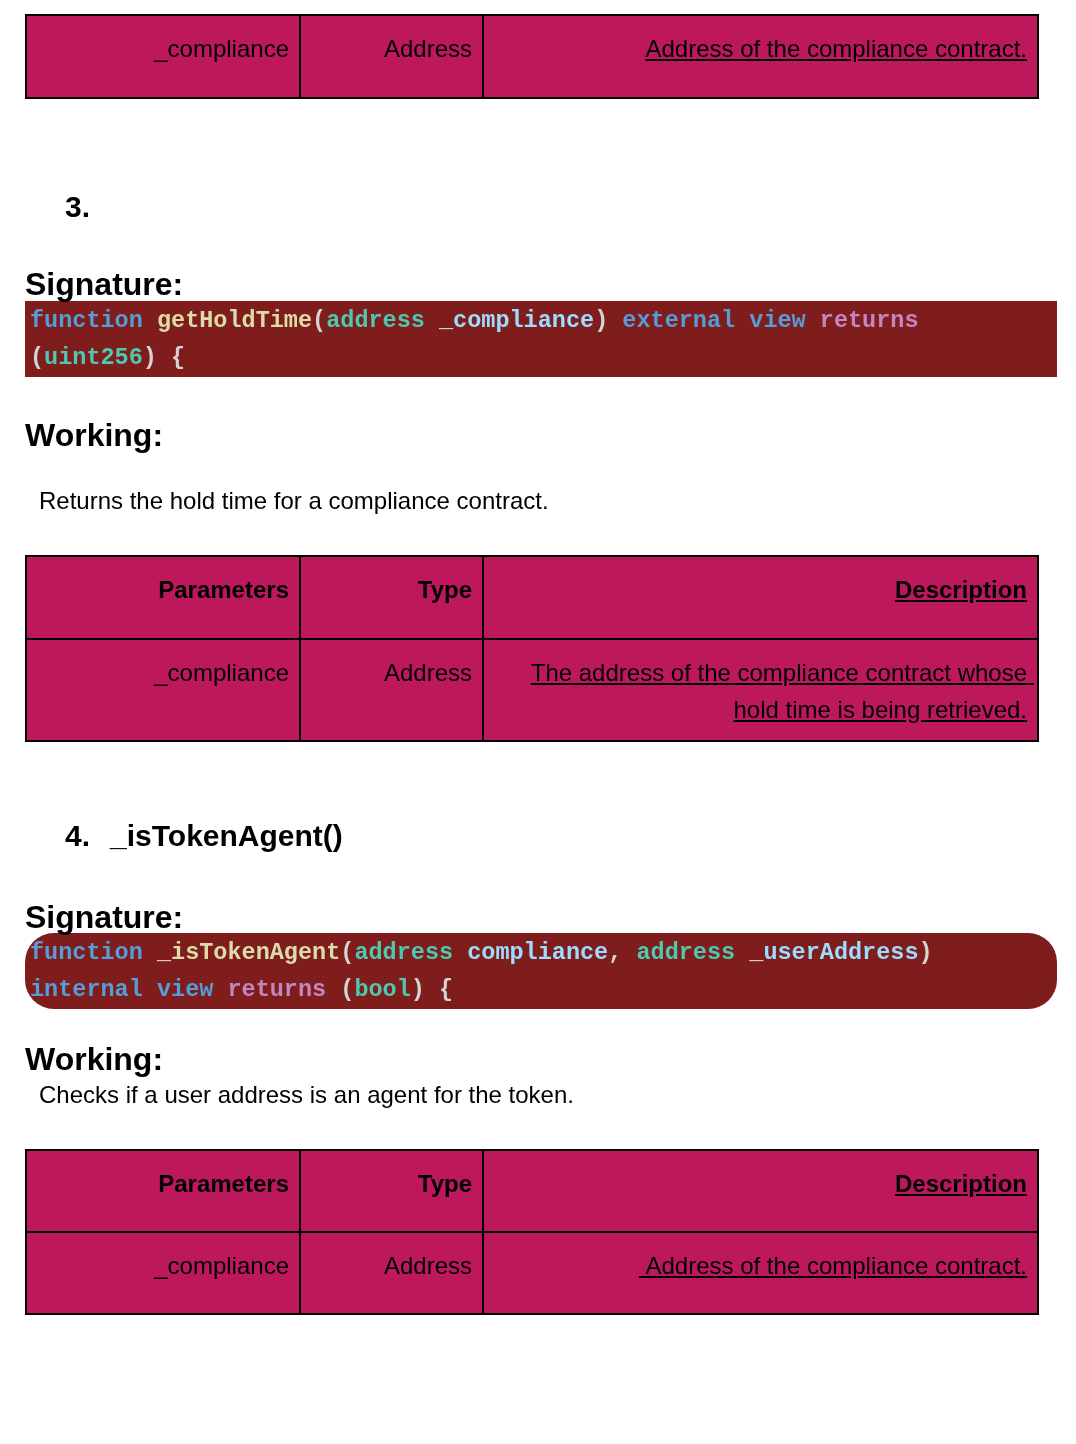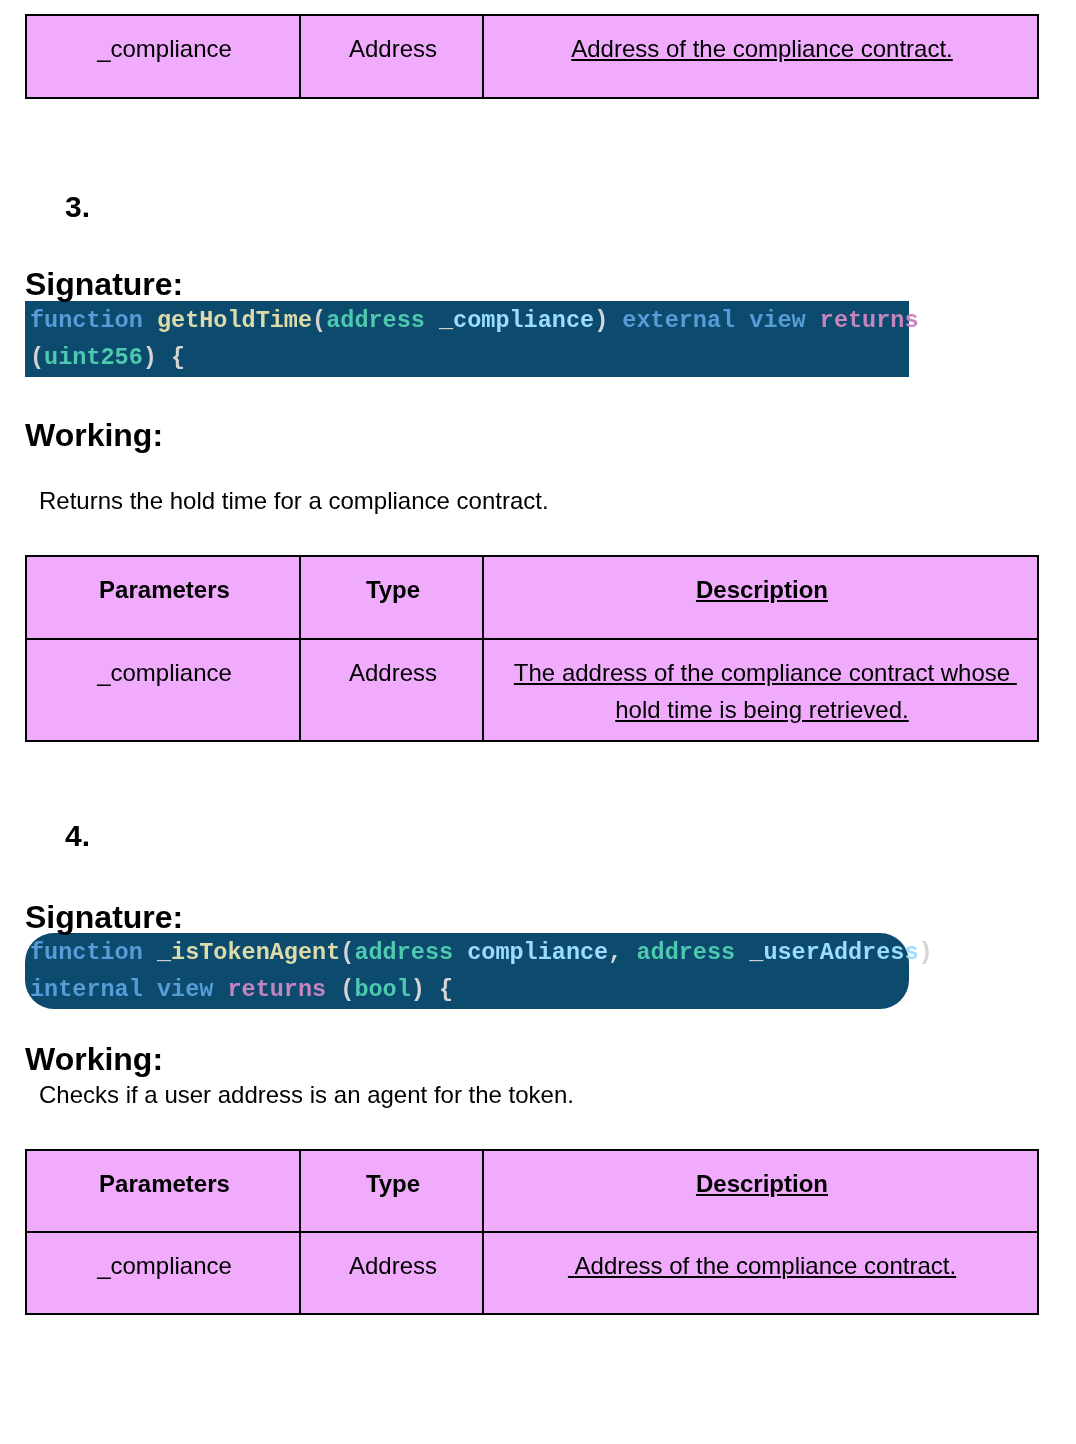--- a/index.html
+++ b/index.html
@@ -15,25 +15,25 @@
   
   table.ptable {
     border-collapse: collapse;
     table-layout: fixed;
     margin-left: 25px;
     width: 1012px;
   }
   table.ptable td, table.ptable th {
     border: 2px solid #000000;
     vertical-align: top;
-    text-align: center;
+    text-align: right;
     font-size: 24px;
     line-height: 37px;
     padding: 14px 10px 8px 13px;
-    background: #f0abfc;
+    background: #be185d;
     overflow: hidden;
   }
   table.ptable th { font-weight: bold; }
   td.desc, th.desc { padding-right: 70px; white-space: pre-wrap; text-decoration: underline; }
   tr.r83 > * { height: 83px; }
   tr.r82 > * { height: 82px; }
   tr.r102 > * { height: 102px; }
   tr.r98 > * { height: 98px; }
 
   
@@ -53,22 +53,22 @@
   }
   .body-text {
     margin-left: 39px;
     font-size: 24px;
     line-height: 28px;
   }
 
   
   .code-block {
     margin-left: 25px;
-    width: 884px;
-    background: #0c4a6e;
+    width: 1032px;
+    background: #7f1d1d;
     padding: 1px 0 1px 5px;
   }
   .code-line {
     font-family: "Liberation Mono", monospace;
     font-weight: bold;
     font-size: 23.5px;
     line-height: 37px;
     white-space: pre;
   }
 
@@ -135,20 +135,21 @@
   <tr class="r102">
     <td>_compliance</td>
     <td>Address</td>
     <td class="desc">The address of the compliance contract whose hold time is being retrieved.</td>
   </tr>
 </tbody>
   </table>
 
 <div class="sec-heading" id="sec4-heading">
   <span class="sec-num">4.</span>
+  <span>_isTokenAgent()</span>
 </div>
 
 <div class="lbl" id="sec4-signature">Signature:</div>
 
 <div class="code-block" id="sec4-code">
   <div class="code-line"><span style="color: rgb(86, 156, 214);">function </span><span style="color: rgb(212, 212, 212);">_</span><span style="color: rgb(220, 220, 170);">isTokenAgent</span><span style="color: rgb(212, 212, 212);">(</span><span style="color: rgb(78, 201, 176);">address</span><span style="color: rgb(212, 212, 212);"> </span><span style="color: rgb(156, 220, 254);">compliance</span><span style="color: rgb(212, 212, 212);">, </span><span style="color: rgb(78, 201, 176);">address</span><span style="color: rgb(212, 212, 212);"> _</span><span style="color: rgb(156, 220, 254);">userAddress</span><span style="color: rgb(212, 212, 212);">)</span></div>
   <div class="code-line"><span style="color: rgb(86, 156, 214);">internal view </span><span style="color: rgb(197, 134, 192);">returns</span><span style="color: rgb(212, 212, 212);"> (</span><span style="color: rgb(78, 201, 176);">bool</span><span style="color: rgb(212, 212, 212);">) {</span></div>
 </div>
 
 <div class="lbl" id="sec4-working">Working:</div>

